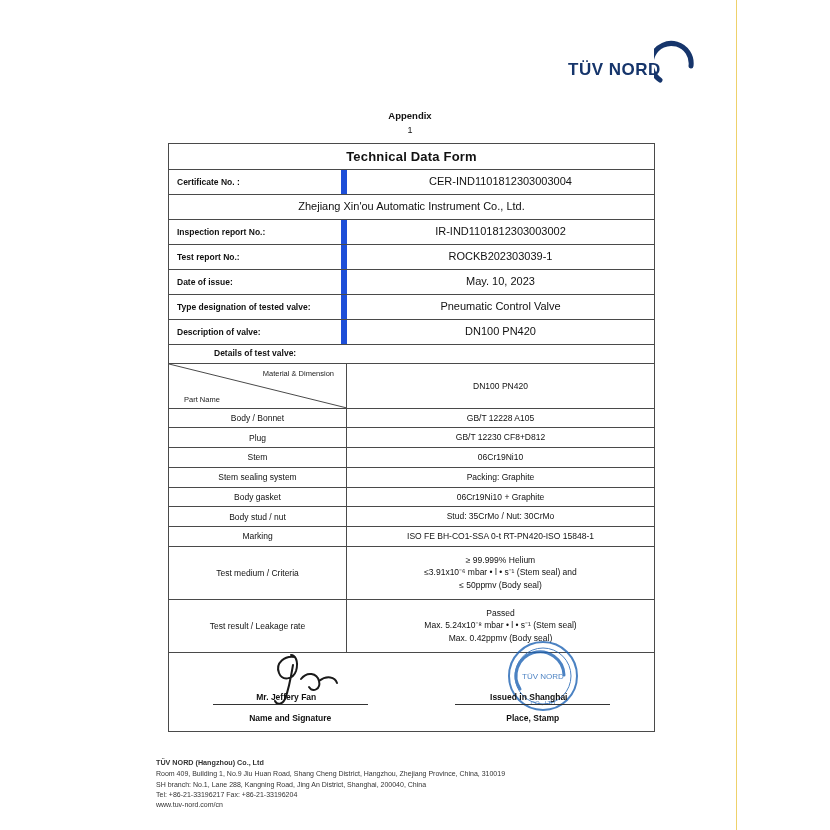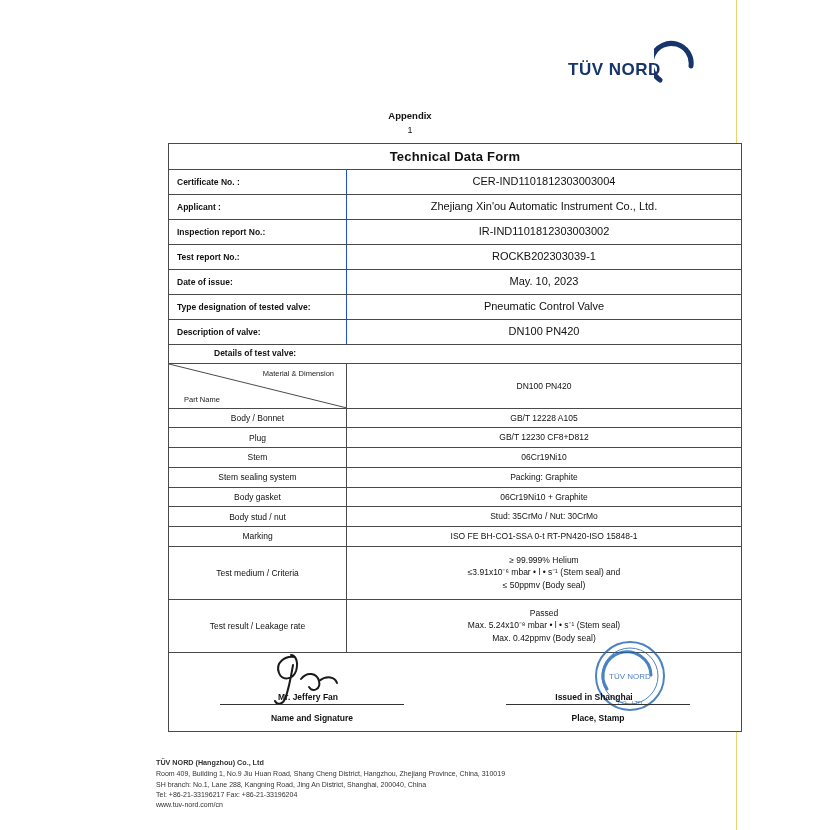--- a/index.html
+++ b/index.html
@@ -72,21 +72,21 @@
   .appendix .num {
     font-weight: normal;
     margin-top: 4px;
     font-size: 9px;
   }
   
   .form {
     position: absolute;
     left: 168px;
     top: 143px;
-    width: 574px;
+    width: 487px;
     border: 1px solid #4a4a4a;
     box-sizing: border-box;
     background: #fff;
   }
   .form-title {
     height: 25px;
     line-height: 25px;
     text-align: center;
     font-size: 13px;
     font-weight: bold;
@@ -101,21 +101,21 @@
   }
   .row:last-child { border-bottom: none; }
   .cell-label {
     width: 178px;
     box-sizing: border-box;
     padding: 4px 0 4px 8px;
     font-size: 8.5px;
     font-weight: bold;
     display: flex;
     align-items: center;
-    border-right: 1px solid #1d4ed8;
+    border-right: 6px solid #1d4ed8;
   }
   .cell-value {
     flex: 1;
     box-sizing: border-box;
     padding: 4px 6px;
     font-size: 11px;
     display: flex;
     flex-direction: column;
     align-items: center;
     justify-content: center;
@@ -274,21 +274,20 @@
   <div class="form">
 
     <div class="form-title">Technical Data Form</div>
 
     <div class="row">
       <div class="cell-label">Certificate No. :</div>
       <div class="cell-value">CER-IND1101812303003004</div>
     </div>
 
     <div class="row">
-      <div class="cell-label">Applicant :</div>
       <div class="cell-value">Zhejiang Xin'ou Automatic Instrument Co., Ltd.</div>
     </div>
 
 
     <div class="row">
       <div class="cell-label">Inspection report No.:</div>
       <div class="cell-value">IR-IND1101812303003002</div>
     </div>
 
     <div class="row">

